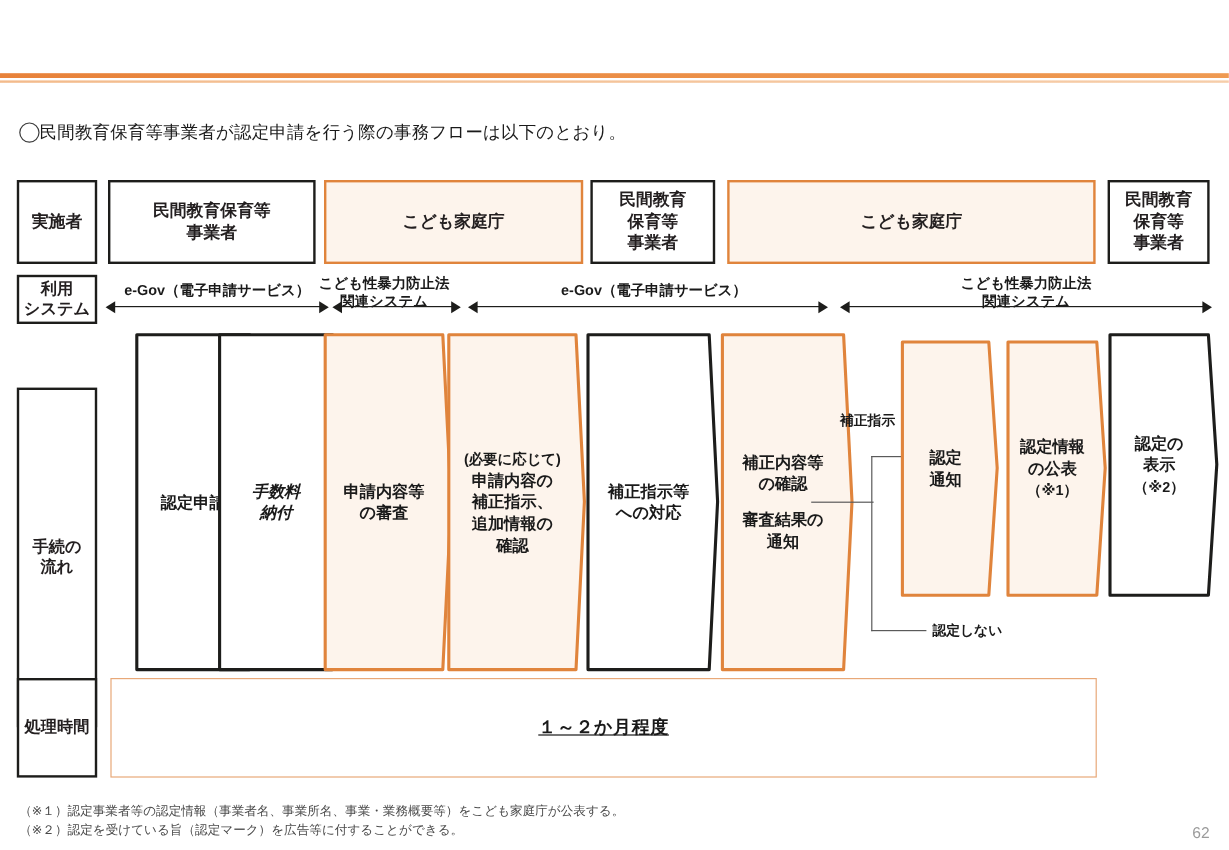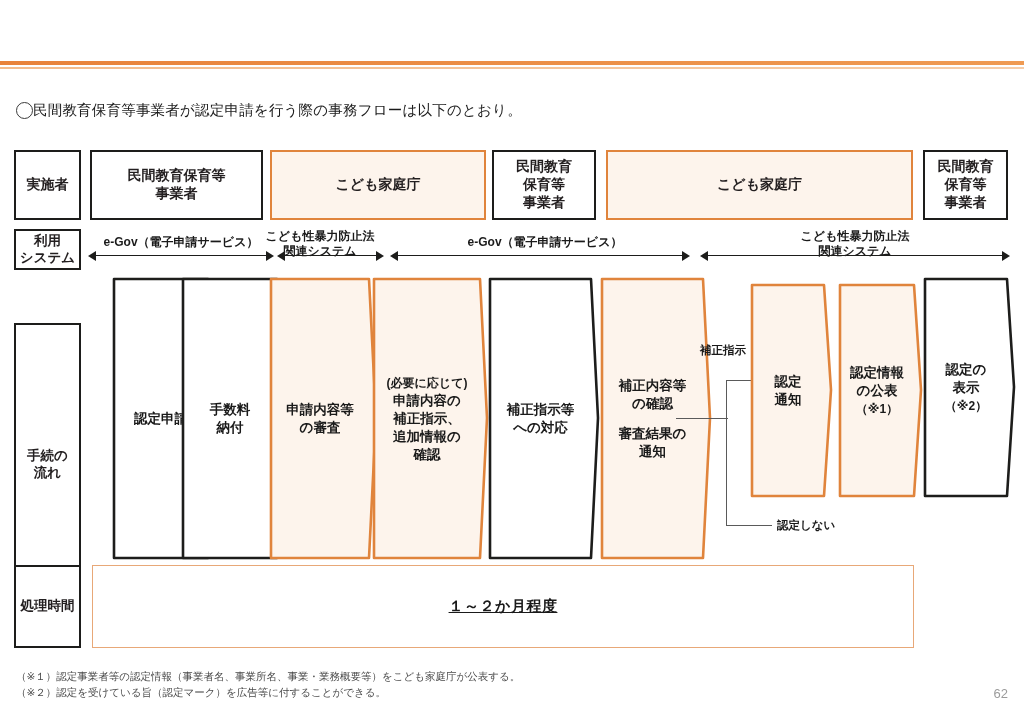--- a/index.html
+++ b/index.html
@@ -151,21 +151,21 @@
     </svg>
     <div class="chev-txt" style="width:98px;">
       <span>認定申請</span>
     </div>
   </div>
 
   <div class="chev" style="left:181px;top:277px;width:105px;height:283px;">
     <svg width="105" height="283" viewBox="0 0 105 283">
       <path d="M2,2 L96,2 L102,141 L96,281 L2,281 Z" fill="#ffffff" stroke="#1D1D1B" stroke-width="2.6" stroke-linejoin="round"></path>
     </svg>
-    <div class="chev-txt" style="width:98px;">
+    <div class="chev-txt" style="width:98px;font-style:italic;">
       <span>手数料</span><br>
       <span>納付</span>
     </div>
   </div>
 
   <div class="chev" style="left:269px;top:277px;width:110px;height:283px;">
     <svg width="110" height="283" viewBox="0 0 110 283">
       <path d="M2,2 L100,2 L107,141 L100,281 L2,281 Z" fill="#FDF4EC" stroke="#E0843C" stroke-width="2.6" stroke-linejoin="round"></path>
     </svg>
     <div class="chev-txt" style="width:102px;">

